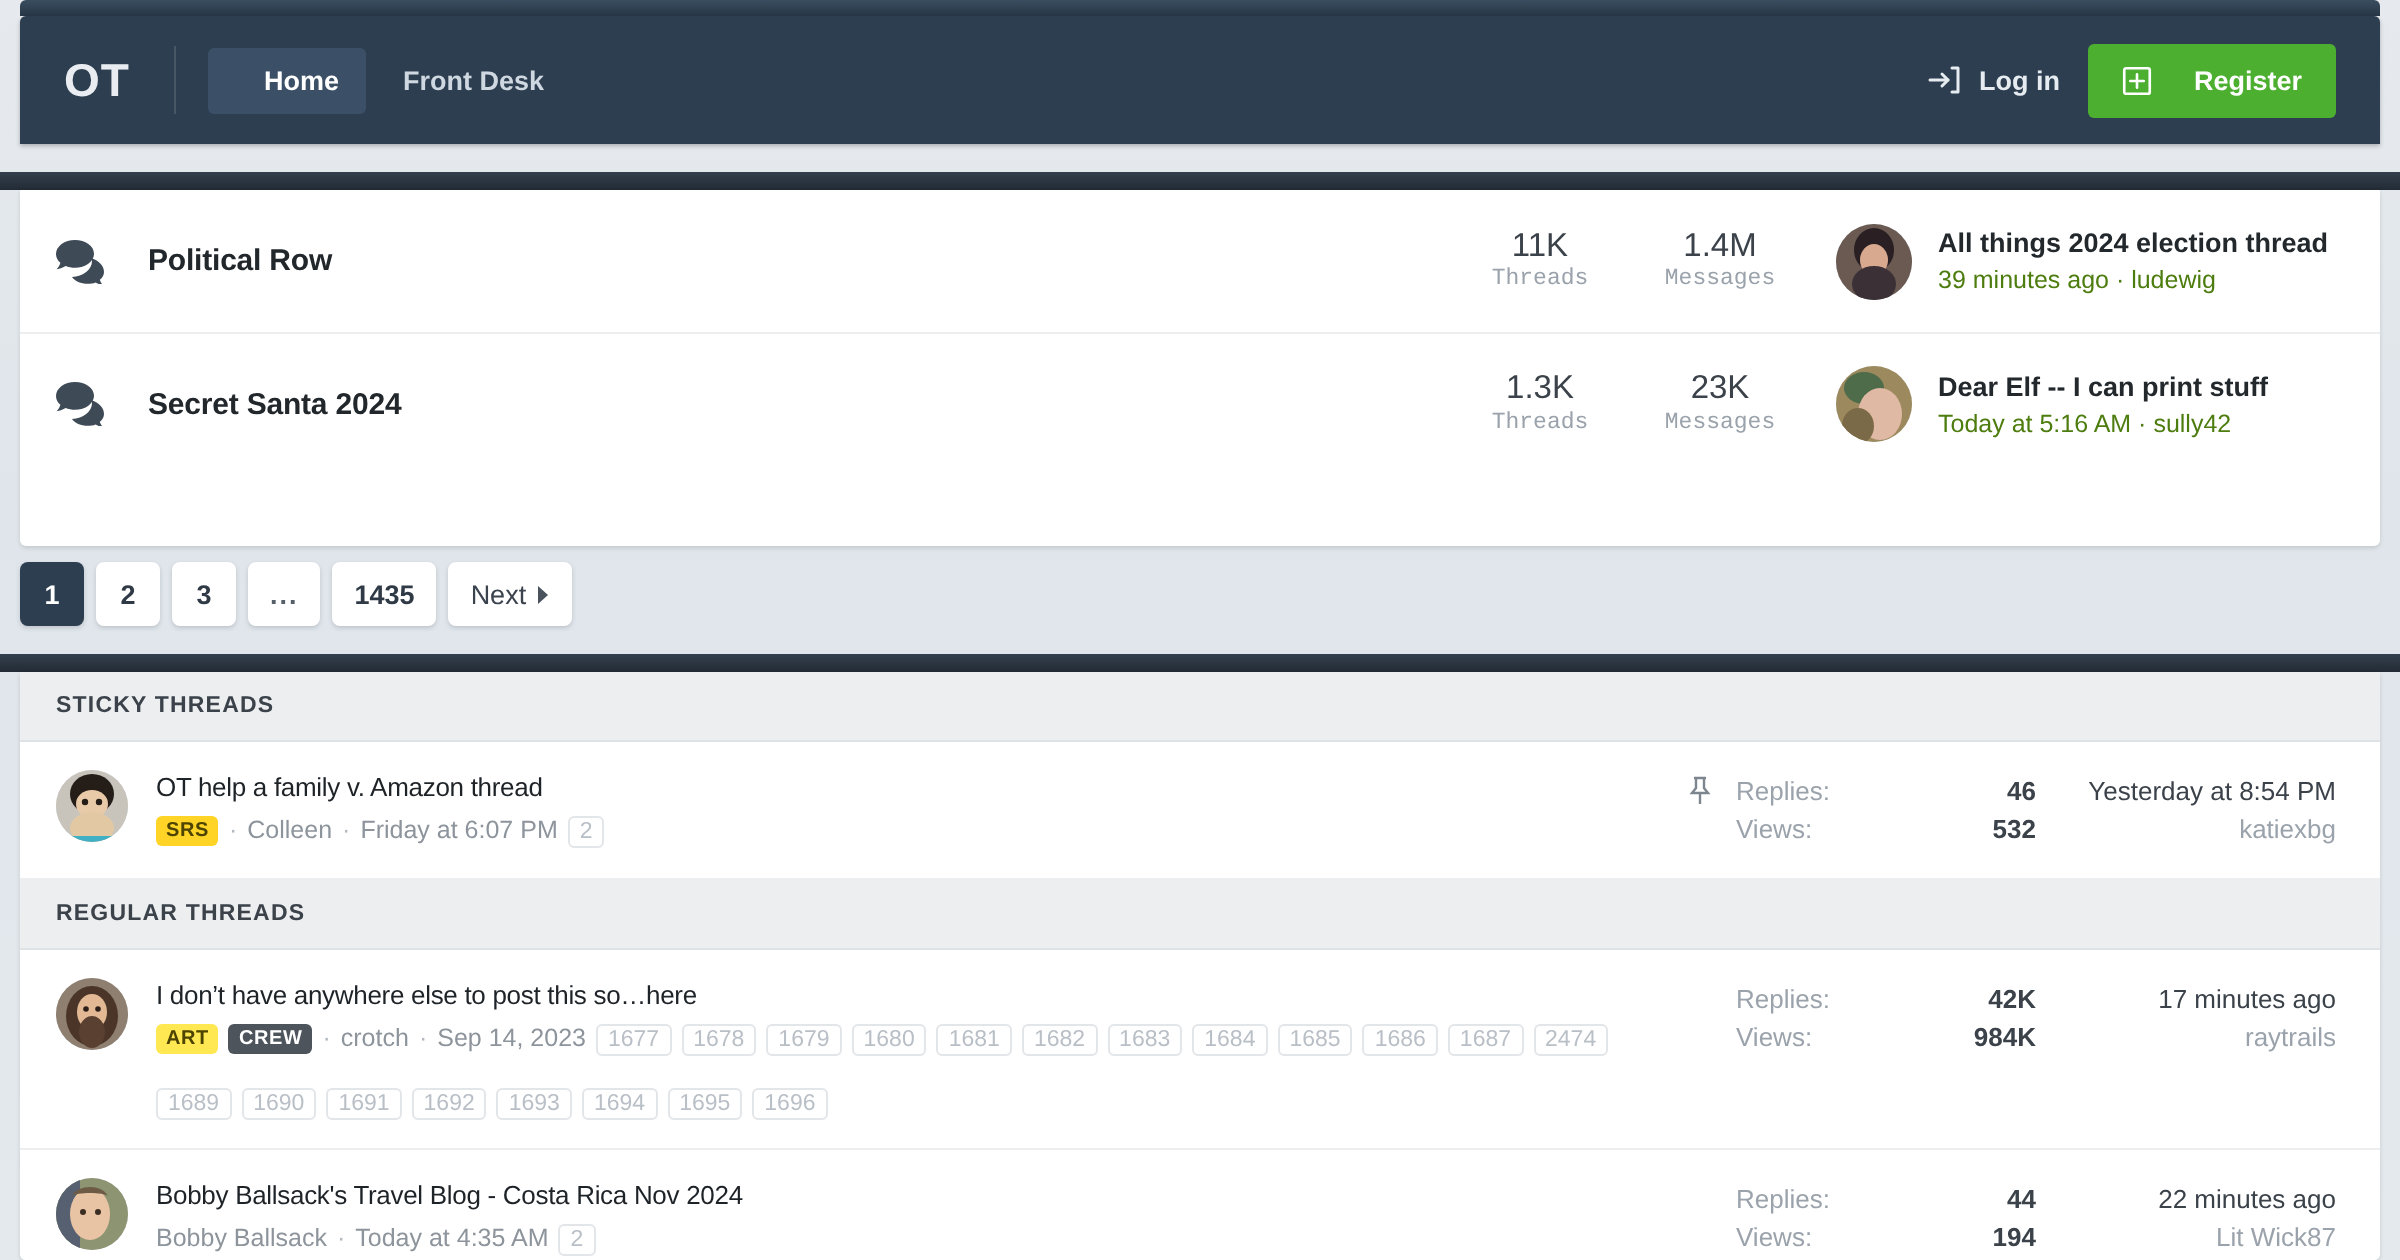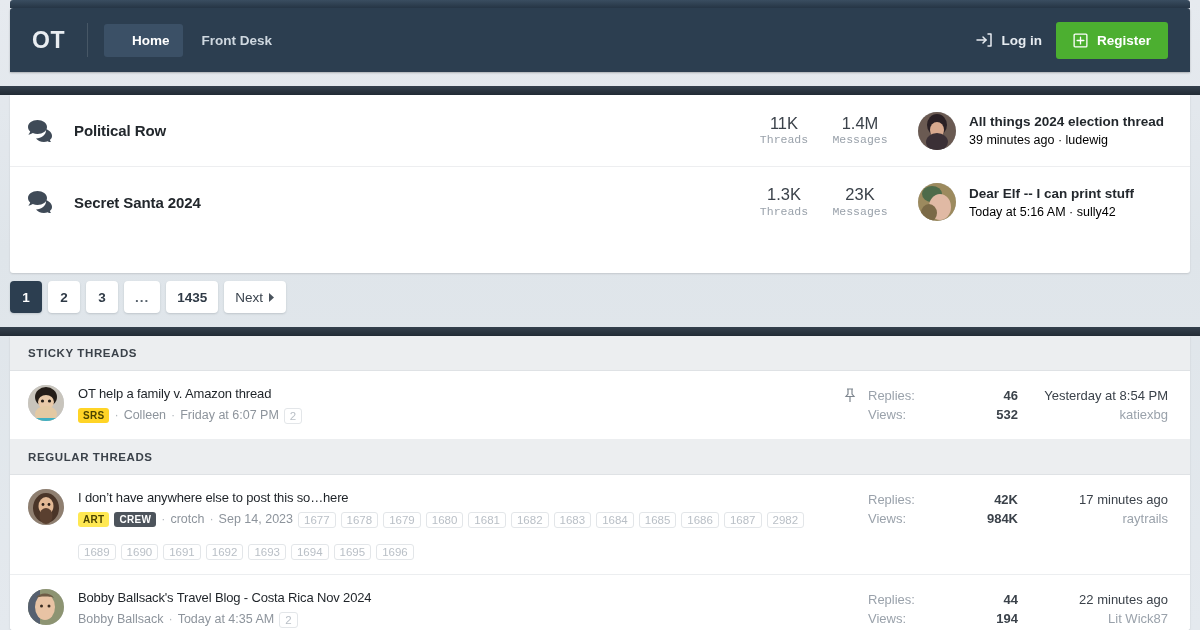--- a/index.html
+++ b/index.html
@@ -44,21 +44,21 @@
     white-space: nowrap;
   }
   .nav-item.active { background: #3b5066; color: #ffffff; padding-left: 28px; }
   .nav-right { margin-left: auto; display: flex; align-items: center; gap: 14px; }
   .login {
     display: flex; align-items: center; gap: 9px;
     color: #e7ecf1; font-size: 13.5px; font-weight: bold; cursor: pointer;
   }
   .login svg { display: block; }
   .register {
-    display: flex; align-items: flex-end; gap: 9px;
+    display: flex; align-items: flex-end; gap: 21px;
     background: #4caf30; color: #fff;
     font-size: 13.5px; font-weight: bold;
     padding: 11px 17px; border-radius: 3px; cursor: pointer;
     border: none;
     font-family: "Liberation Sans", sans-serif;
   }
   .register svg { display: block; }
 
   
   .strip {
@@ -80,31 +80,31 @@
   .node-row {
     display: flex; align-items: center;
     height: 71px; padding: 0 22px 0 18px;
   }
   .node-row + .node-row { border-top: 1px solid #edeef0; }
   .node-icon { width: 46px; flex: none; color: #3f4a57; display: flex; align-items: center; }
   .node-title {
     font-size: 15px; font-weight: bold; color: #22272c;
     cursor: pointer; letter-spacing: -.1px;
   }
-  .node-stats { margin-left: auto; display: flex; align-items: flex-start; gap: 20px; }
+  .node-stats { margin-left: auto; display: flex; align-items: flex-start; gap: 34px; }
   .stat { text-align: center; min-width: 56px; }
   .stat-num { font-size: 16.5px; color: #3b424a; line-height: 1.25; }
   .stat-lbl { font-size: 11.5px; color: #9aa2ab; line-height: 1.3; font-family: Liberation Mono, monospace; }
   .lastpost { display: flex; align-items: center; gap: 13px; width: 250px; margin-left: 30px; }
   .lp-text { overflow: hidden; }
   .lp-title {
     font-size: 13.5px; font-weight: bold; color: #23282d;
     white-space: nowrap; cursor: pointer;
   }
-  .lp-meta { font-size: 12.5px; color: #000000; margin-top: 4px; white-space: nowrap; }
+  .lp-meta { font-size: 12.5px; color: #4d7c0f; margin-top: 4px; white-space: nowrap; }
 
   
   .av { border-radius: 50%; flex: none; overflow: hidden; position: relative; background: #cfd4d9; }
   .av-36 { width: 36px; height: 36px; }
   .av-38 { width: 38px; height: 38px; }
 
   
   .pager { position: absolute; top: 281px; left: 10px; display: flex; gap: 6px; }
   .pg {
     min-width: 32px; height: 32px; padding: 0 11px;
@@ -371,21 +371,21 @@
             <span class="minipg">1678</span>
             <span class="minipg">1679</span>
             <span class="minipg">1680</span>
             <span class="minipg">1681</span>
             <span class="minipg">1682</span>
             <span class="minipg">1683</span>
             <span class="minipg">1684</span>
             <span class="minipg">1685</span>
             <span class="minipg">1686</span>
             <span class="minipg">1687</span>
-            <span class="minipg">2982</span>
+            <span class="minipg">2474</span>
             <span class="minipg">1689</span>
             <span class="minipg">1690</span>
             <span class="minipg">1691</span>
             <span class="minipg">1692</span>
             <span class="minipg">1693</span>
             <span class="minipg">1694</span>
             <span class="minipg">1695</span>
             <span class="minipg">1696</span>
           </div>
         </div>

